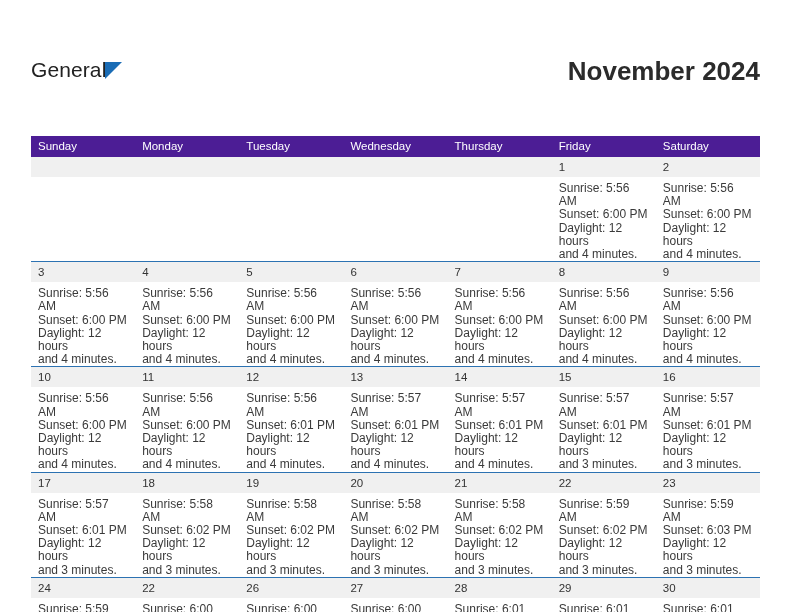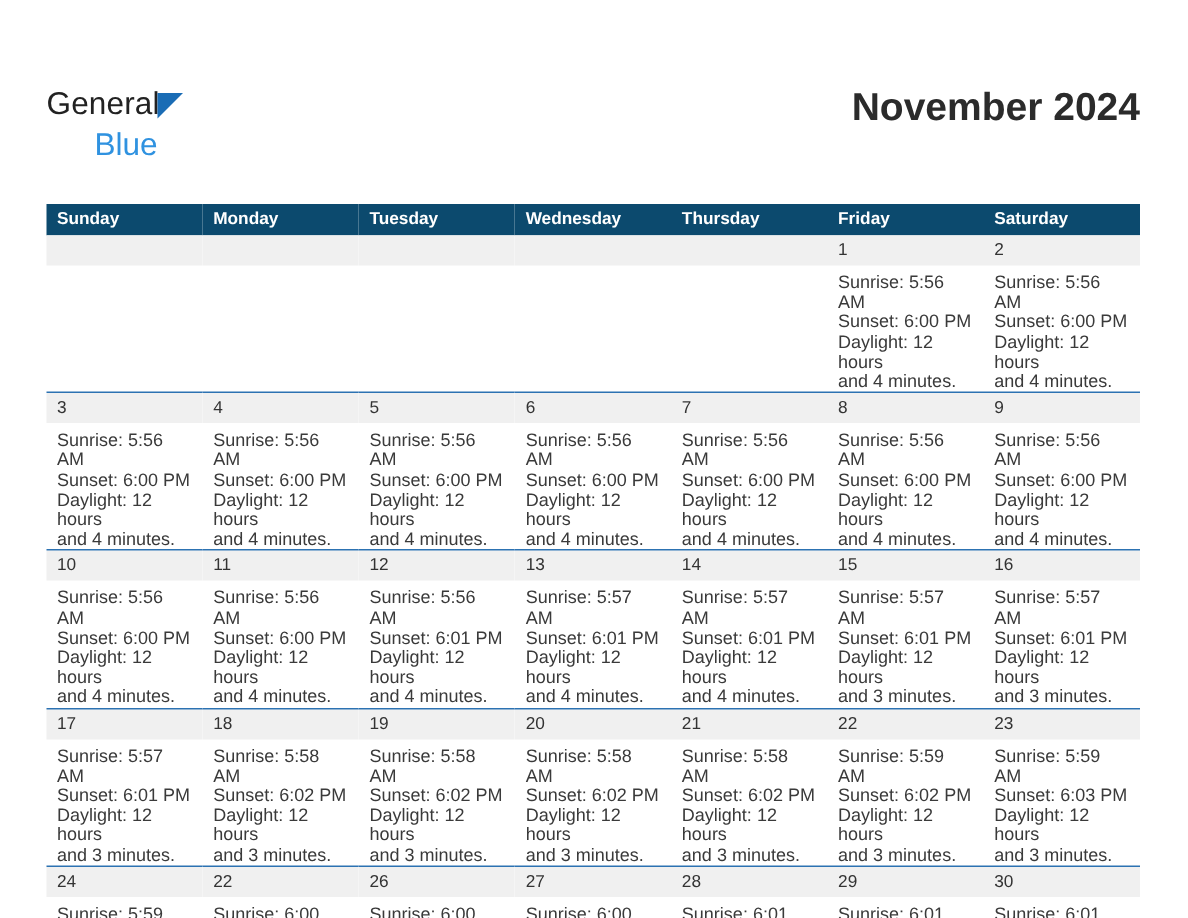--- a/index.html
+++ b/index.html
@@ -93,24 +93,24 @@
   
   .calendar {
     position: absolute;
     left: 31px;
     top: 105px;
     width: 729px;
     border-collapse: collapse;
     table-layout: fixed;
   }
   .calendar th {
-    background: #0c4a6e;
+    background: #4c1d95;
     color: #ffffff;
     font-size: 11.5px;
-    font-weight: bold;
+    font-weight: normal;
     text-align: left;
     padding: 5px 0 5px 7px;
     height: 21px;
     line-height: 11px;
   }
   .calendar td {
     vertical-align: top;
     padding: 0;
     border-top: 1.5px solid #2c72b2;
     height: 89px;
@@ -142,21 +142,20 @@
 <body>
 
 <div class="page">
 
   <div class="header">
 
     <div class="brand">
       <span class="brand-row1">
         <span class="brand-general">General</span><span class="brand-tri"></span>
       </span>
-      <span class="brand-row2">Blue</span>
     </div>
 
     <div class="title-block">
       <div class="cal-title">November 2024</div>
     </div>
 
   </div>
 
   <table class="calendar">
     <thead>

